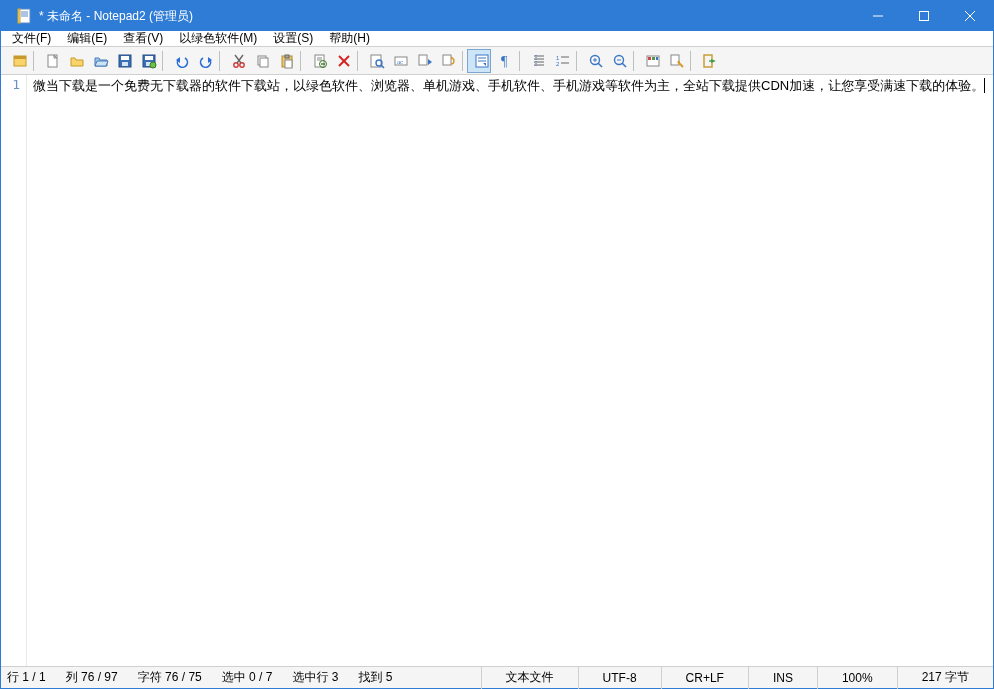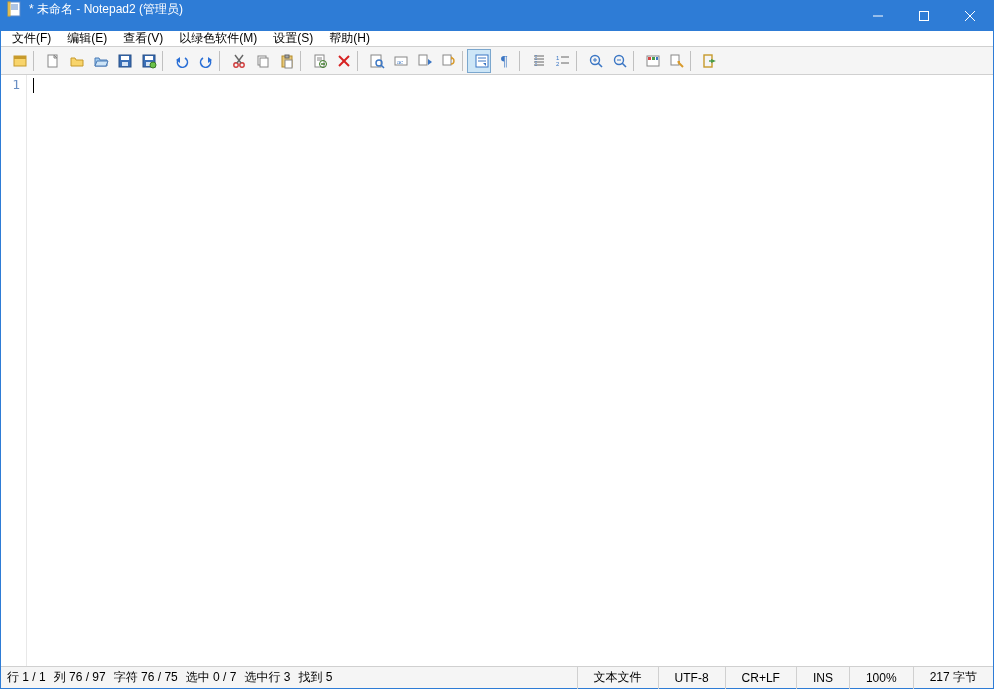--- a/index.html
+++ b/index.html
@@ -1,42 +1,42 @@
 <!DOCTYPE html>
 <html><head>
 <meta charset="utf-8">
 <style>
   * { box-sizing: border-box; margin: 0; padding: 0; }
   html, body { width: 994px; height: 689px; overflow: hidden; font-family: "Microsoft YaHei", "Segoe UI", Tahoma, sans-serif; font-size: 12px; background: #fff; }
   .window { width: 994px; height: 689px; display: flex; flex-direction: column; border: 1px solid #2e7cd6; }
   
-  .titlebar { height: 30px; background: #2e7cd6; color: #fff; display: flex; align-items: flex-start; padding-left: 6px; }
+  .titlebar { height: 30px; background: #2e7cd6; color: #fff; display: flex; align-items: center; padding-left: 16px; }
   .titlebar .app-icon { width: 16px; height: 16px; margin-right: 6px; display: inline-flex; }
   .titlebar .title-text { font-size: 12px; }
   .titlebar .win-controls { margin-left: auto; display: flex; height: 100%; }
   .win-btn { width: 46px; height: 100%; display: flex; align-items: center; justify-content: center; color: #fff; }
   
   .menubar { height: 16px; background: #fff; border-bottom: 1px solid #d0d0d0; display: flex; align-items: center; padding: 0 4px; gap: 2px; }
   .menu-item { padding: 1px 7px; font-size: 12px; color: #000; cursor: default; }
   
   .toolbar { height: 28px; background: #f5f5f5; border-bottom: 1px solid #d0d0d0; display: flex; align-items: center; padding: 0 4px; gap: 0; }
   .tb-btn { width: 24px; height: 24px; display: flex; align-items: center; justify-content: flex-end; border: 1px solid transparent; }
   .tb-btn.active { background:#cde6f7; border-color:#7ba7ce; }
   .tb-sep { width: 1px; height: 20px; background: #c0c0c0; margin: 0 4px; }
   
   .editor-area { flex: 1; display: flex; background: #fff; overflow: hidden; }
   .gutter { width: 26px; background: #fff; color: #6a8fc3; text-align: right; padding: 2px 6px 0 0; font-size: 13px; border-right: 1px solid #e8e8e8; font-family: Consolas, monospace;}
   .content { flex:1; padding: 2px 6px; font-size: 13px; color:#000; line-height: 1.45; white-space: normal; word-break: break-all; position:relative;}
   .caret { display:inline-block; width:1px; height:15px; background:#000; vertical-align: text-bottom; margin-left:0px;}
   
   .statusbar { height: 22px; border-top: 1px solid #d0d0d0; background: #f5f5f5; display: flex; align-items: center; font-size: 12px; color: #000; }
-  .status-left { display: flex; gap: 0px; padding-left: 2px;}
+  .status-left { display: flex; gap: 12px; padding-left: 2px;}
   .status-left > span { padding: 0 4px; }
   .status-right { margin-left: auto; display: flex; }
-  .status-cell { border-left: 1px solid #d0d0d0; padding: 0 16px; height: 22px; display:flex; align-items:center; }
+  .status-cell { border-left: 1px solid #d0d0d0; padding: 0 24px; height: 22px; display:flex; align-items:center; }
   svg { display: block; }
 </style>
 </head>
 <body>
 
 <div class="window">
 
   <div class="titlebar">
     <span class="app-icon">
       <svg width="16" height="16" viewBox="0 0 16 16">
@@ -333,21 +333,21 @@
           </svg>
         </span>
       </div>
   </div>
 
   <div class="editor-area">
     <div class="gutter">
       <div>1</div>
     </div>
     <div class="content">
-      <span class="caret"></span>
+      <span>微当下载是一个免费无下载器的软件下载站，以绿色软件、浏览器、单机游戏、手机软件、手机游戏等软件为主，全站下载提供CDN加速，让您享受满速下载的体验。</span><span class="caret"></span>
     </div>
   </div>
 
   <div class="statusbar">
     <div class="status-left">
       <span>行 1 / 1</span>
       <span>列 76 / 97</span>
       <span>字符 76 / 75</span>
       <span>选中 0 / 7</span>
       <span>选中行 3</span>

